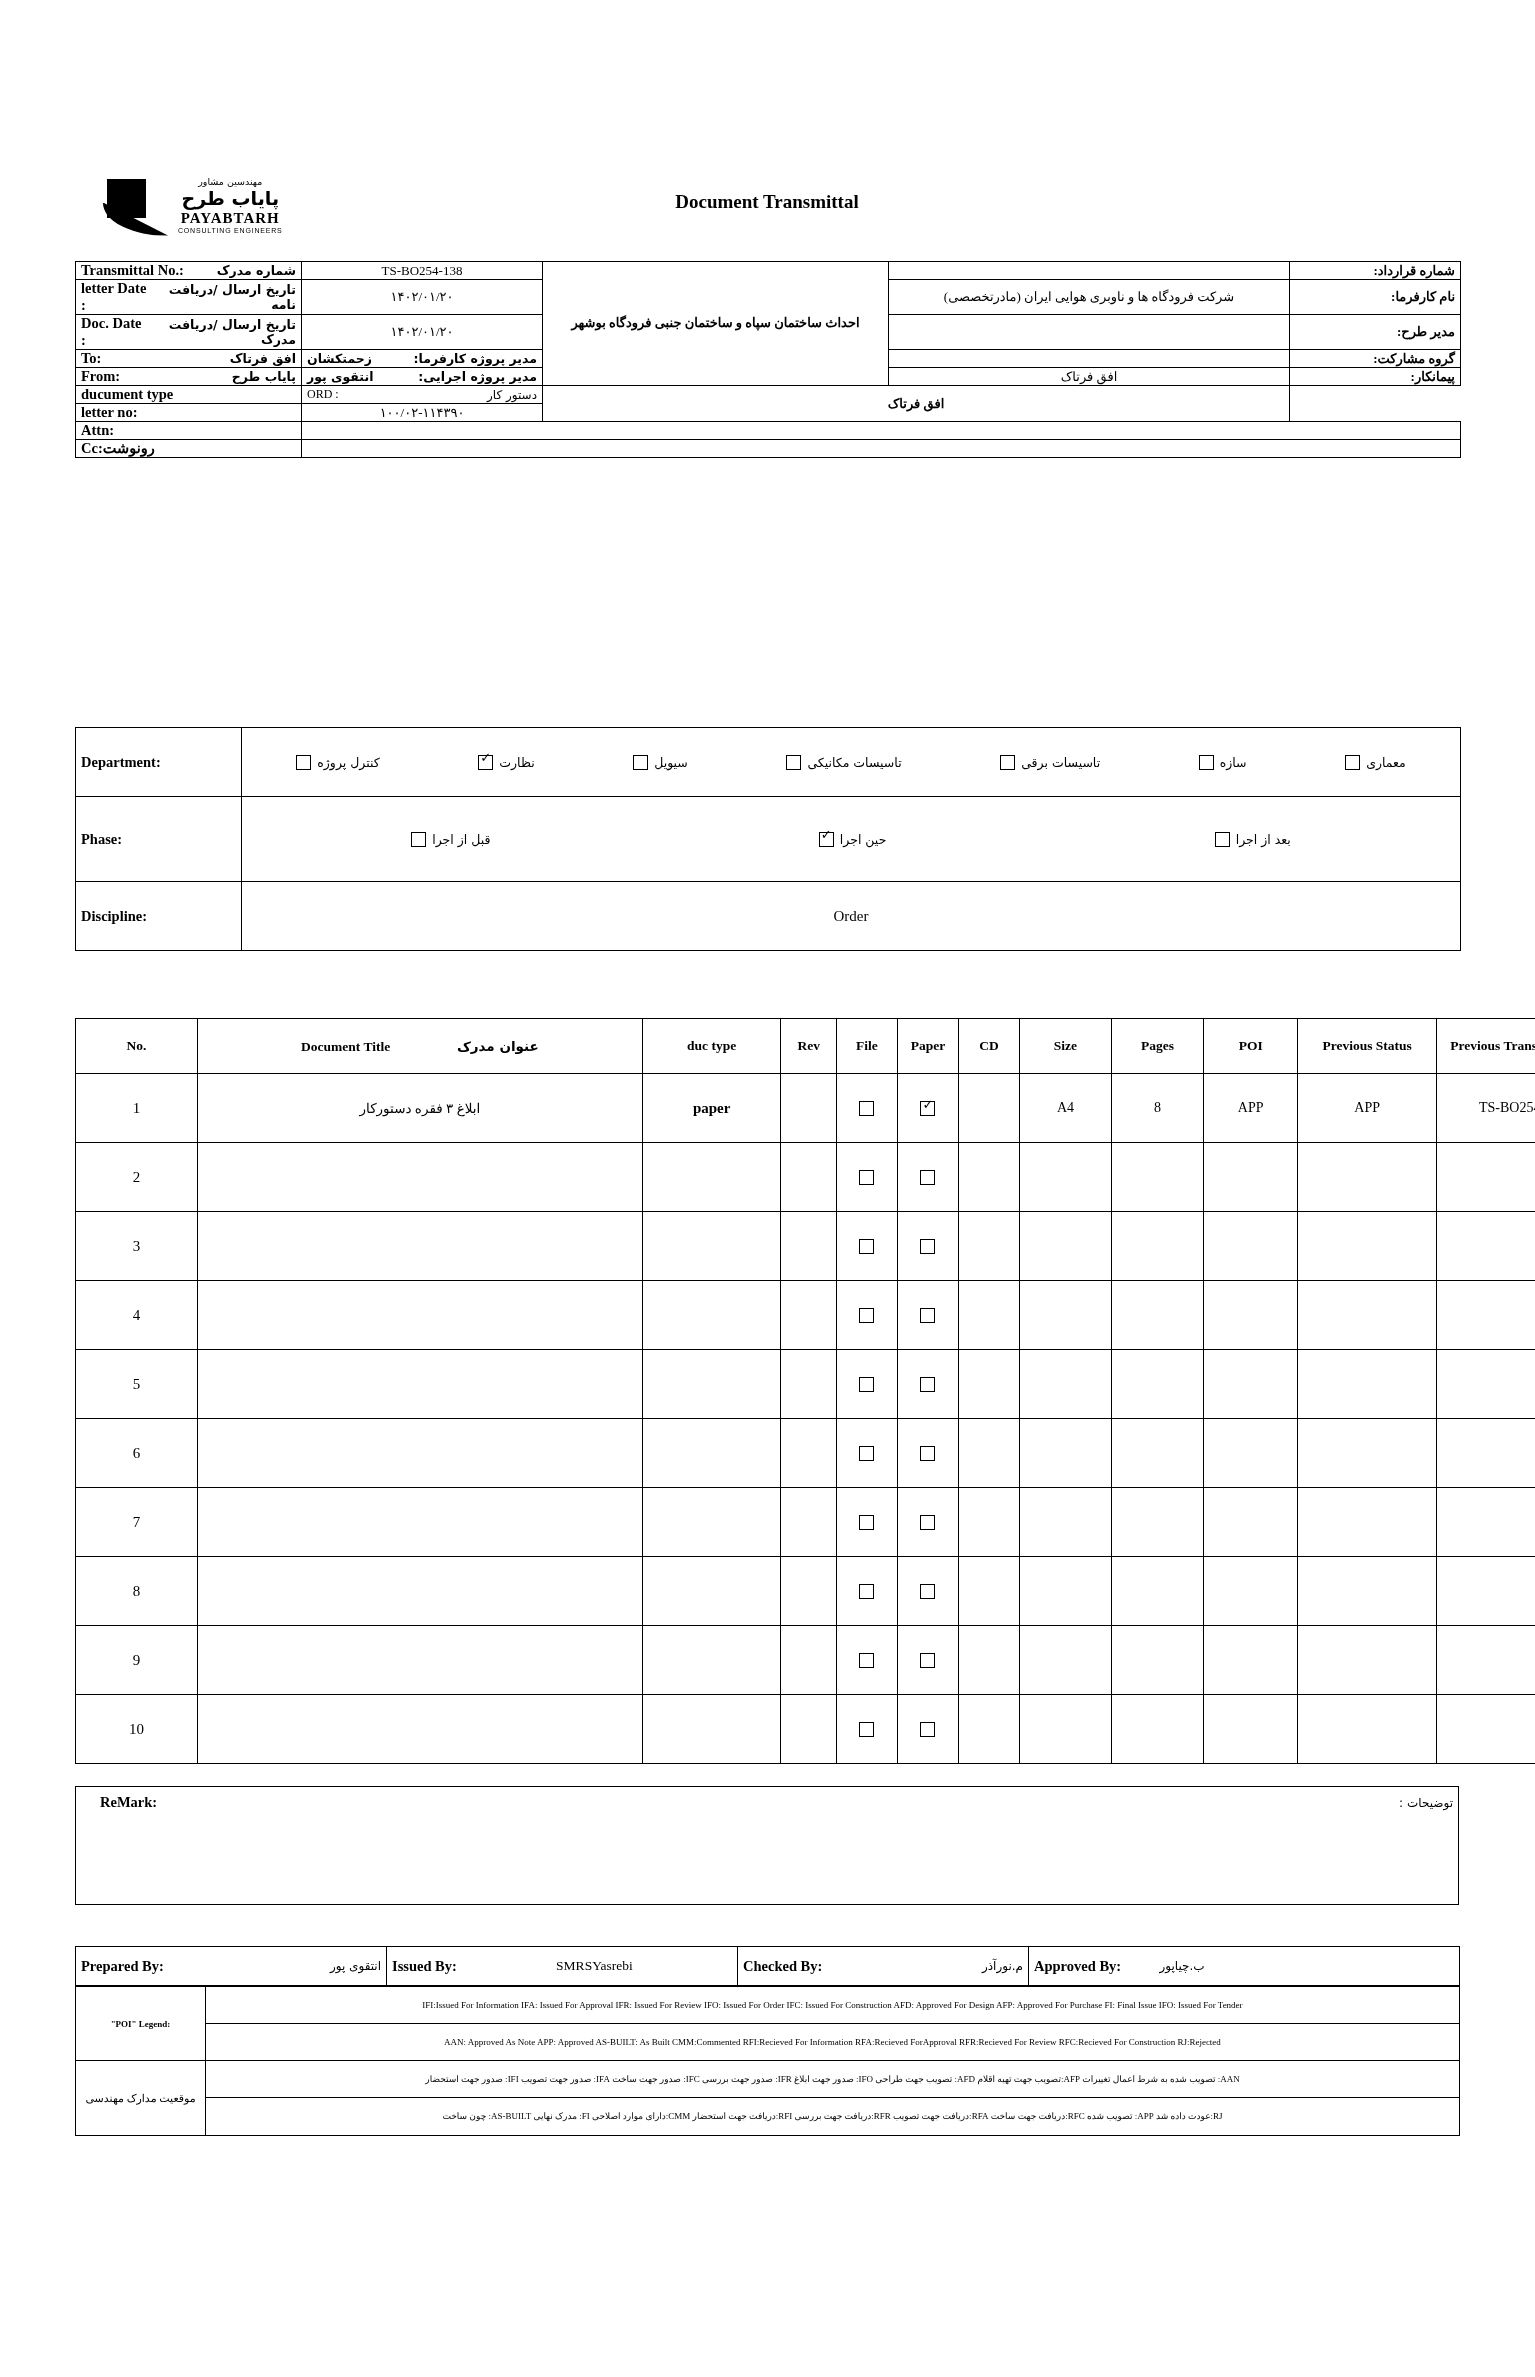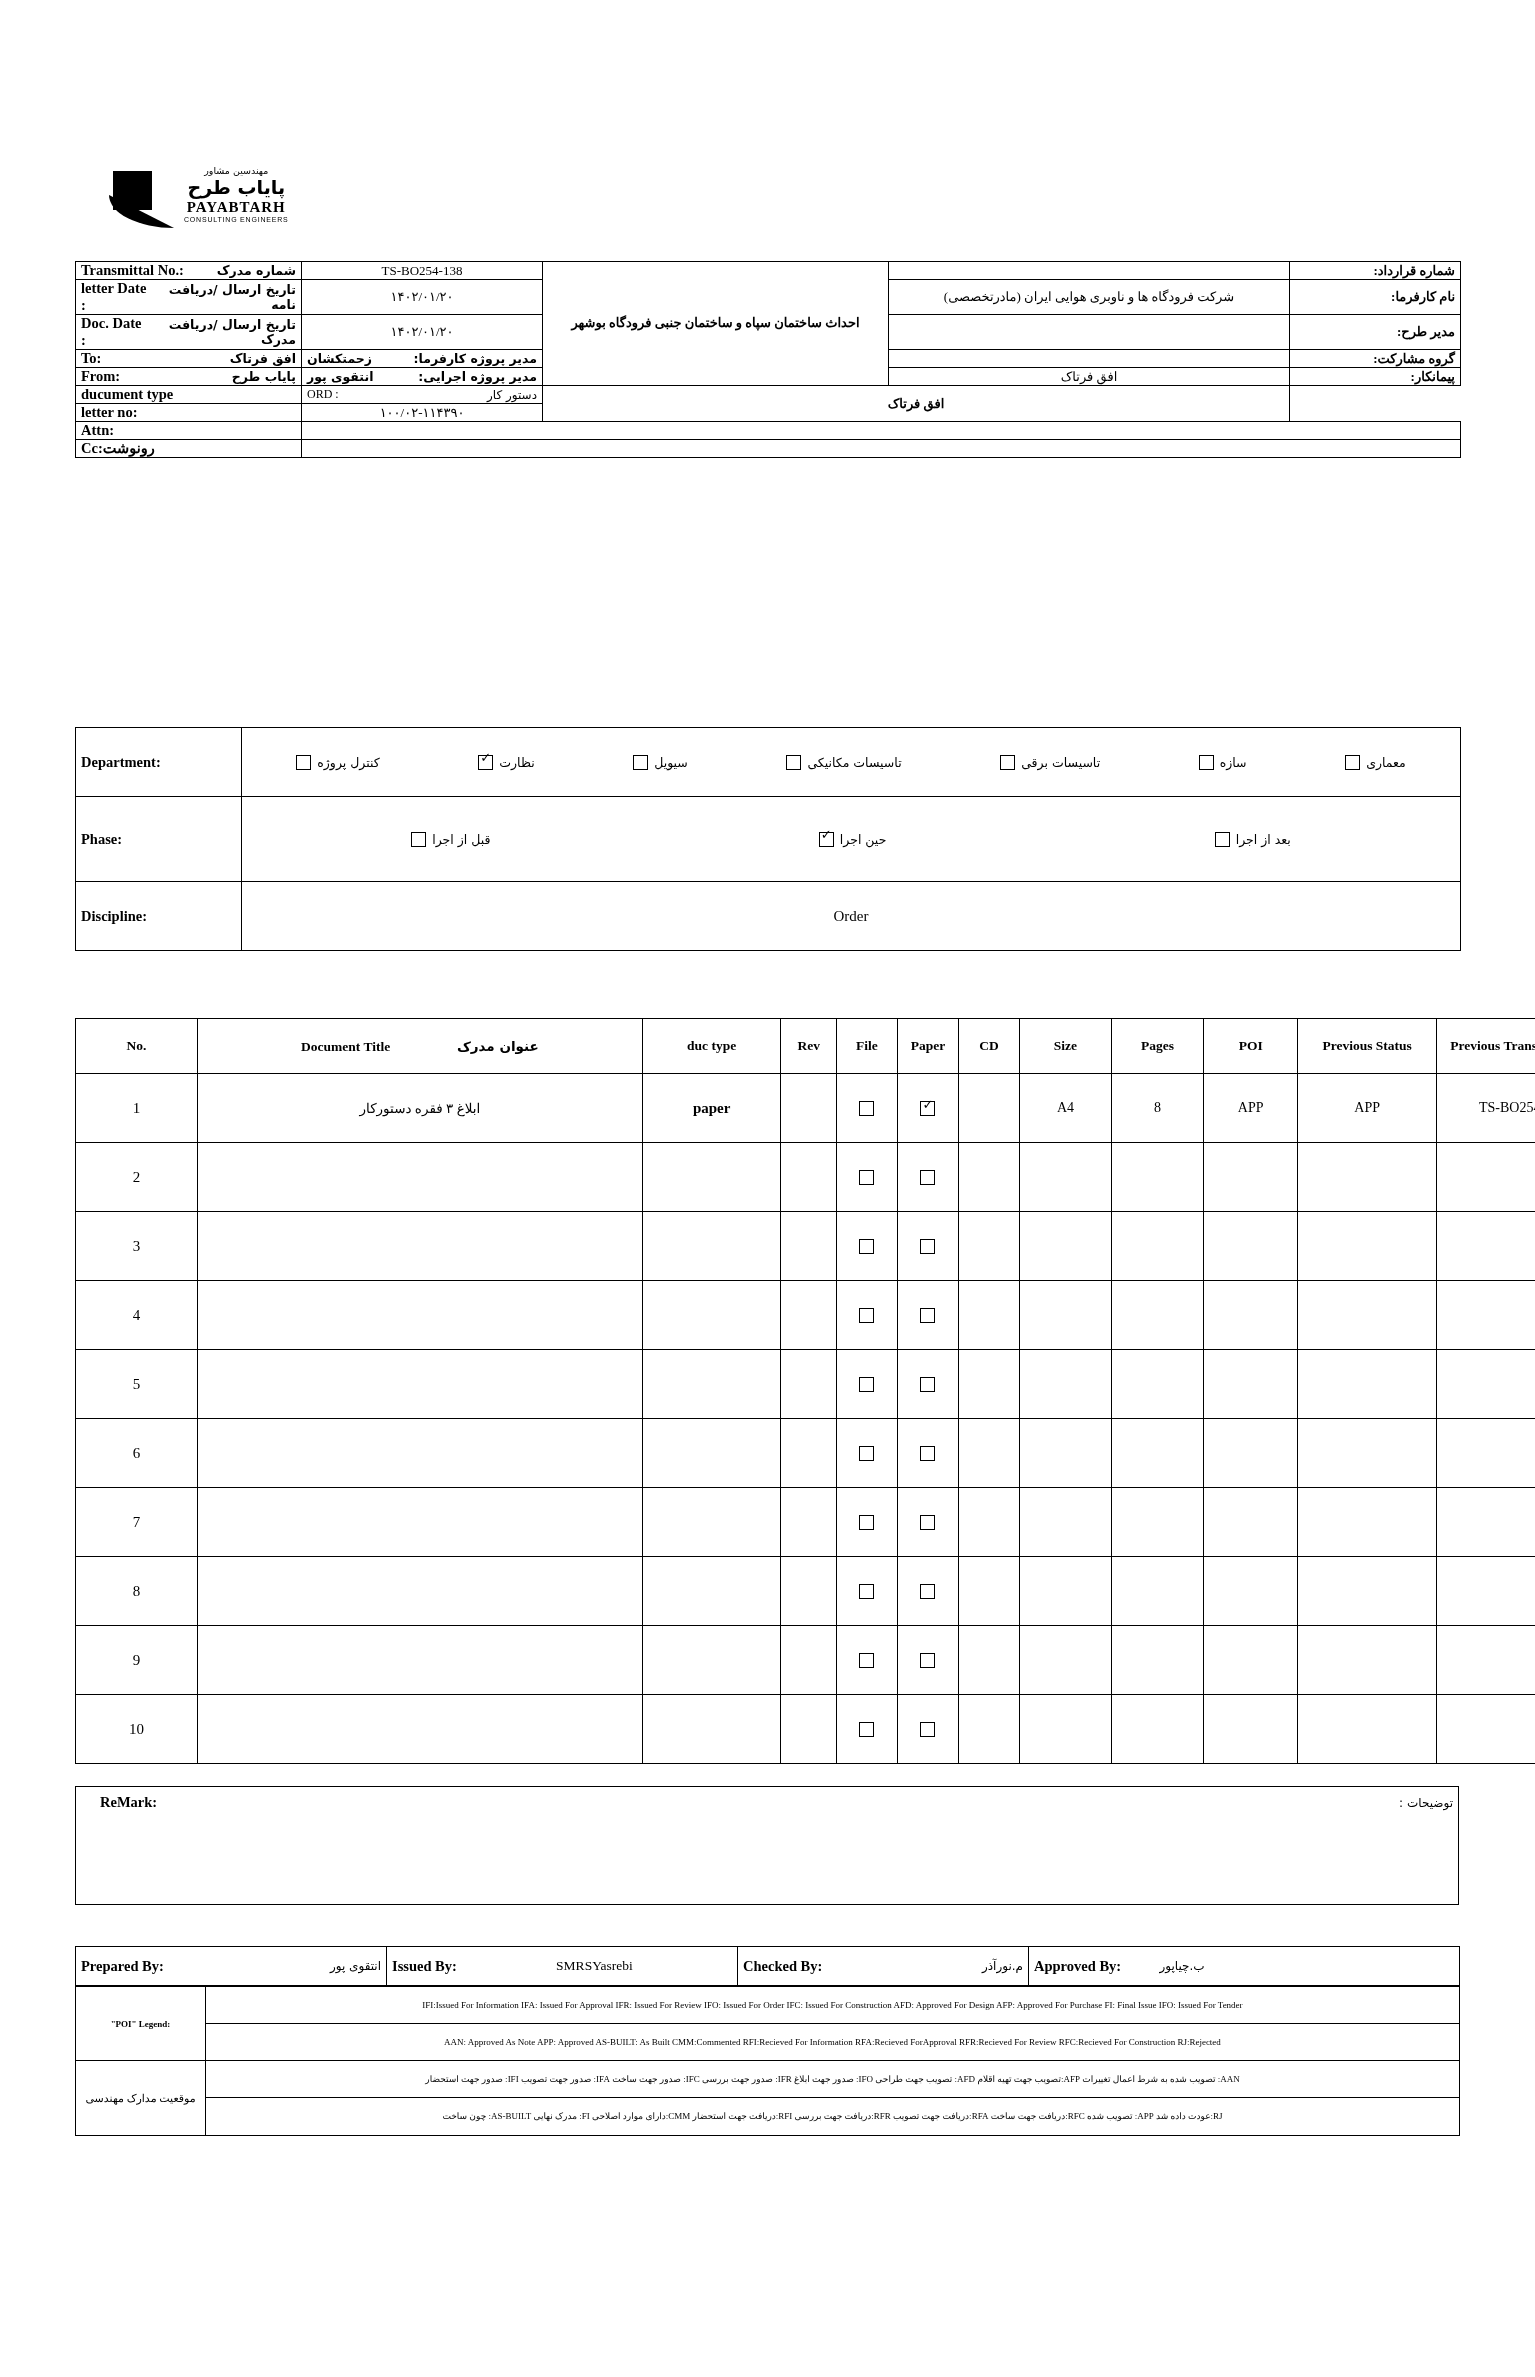--- a/index.html
+++ b/index.html
@@ -24,25 +24,26 @@
   
   .header {
     position: absolute;
     left: 75px;
     top: 161px;
     width: 1384px;
     height: 95px;
   }
   .logo-box {
     position: absolute;
-    left: 25px;
+    left: 19px;
     top: 5px;
     width: 236px;
     height: 80px;
     display: flex;
+    align-items: center;
     gap: 9px;
   }
   .logo-mark {
     position: relative;
     width: 75px;
     height: 65px;
   }
   .logo-mark .sq {
     position: absolute;
     left: 12.5px; top: 5px;
@@ -219,20 +220,21 @@
         <div class="sq"></div>
         <div class="swoosh"></div>
       </div>
       <div class="logo-text">
         <div class="l1">مهندسين مشاور</div>
         <div class="l2">پایاب طرح</div>
         <div class="l3">PAYABTARH</div>
         <div class="l4">CONSULTING ENGINEERS</div>
       </div>
     </div>
+    <div class="doc-title">Document Transmittal</div>
   </div>
 
   <table class="tbl" id="info-table">
     <colgroup>
       <col style="width:226px">
       <col style="width:241px">
       <col style="width:346px">
       <col style="width:401px">
       <col style="width:171px">
     </colgroup>

